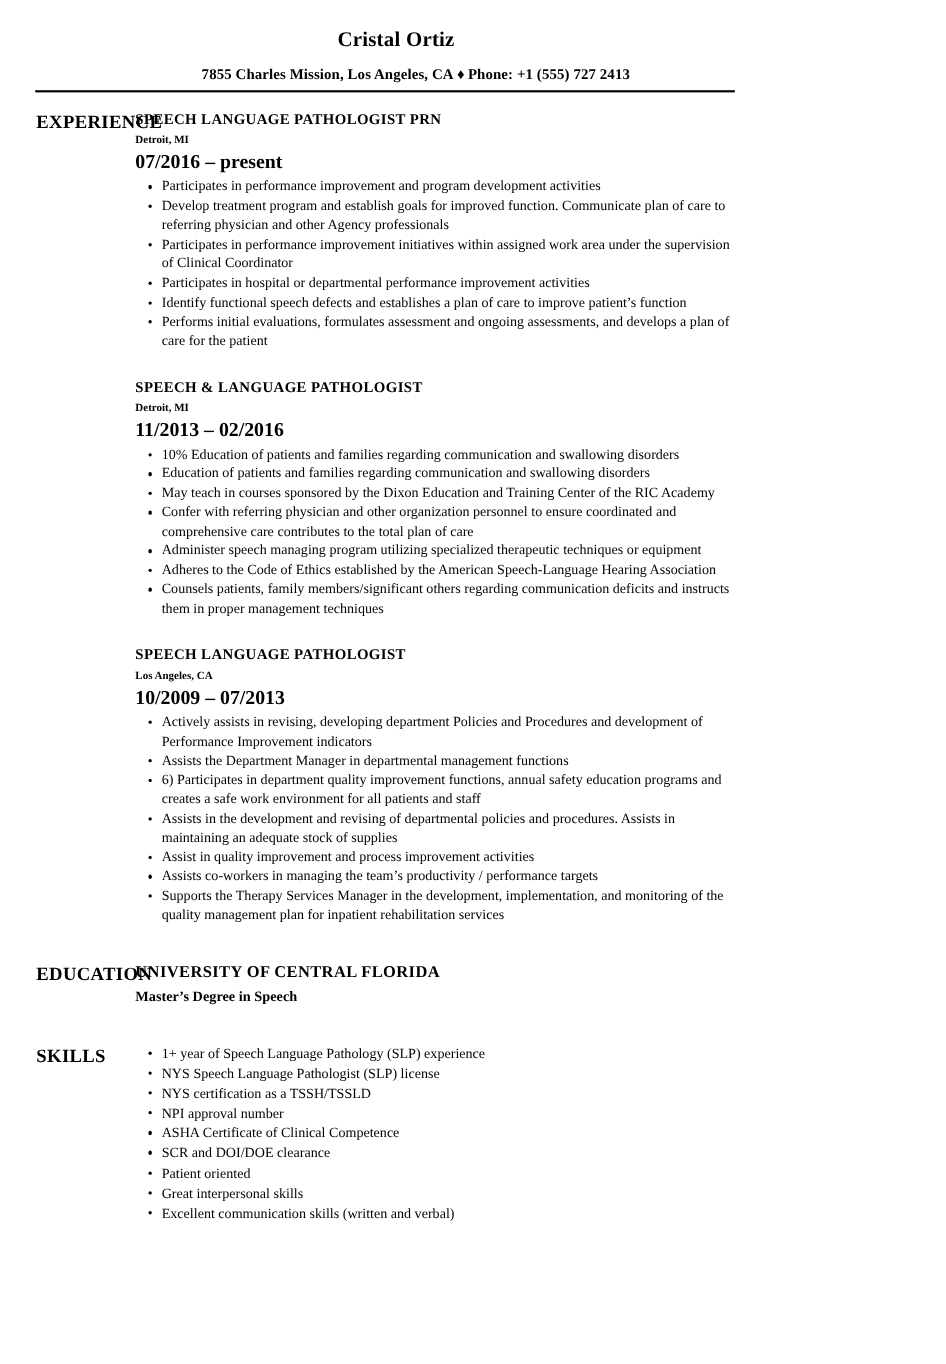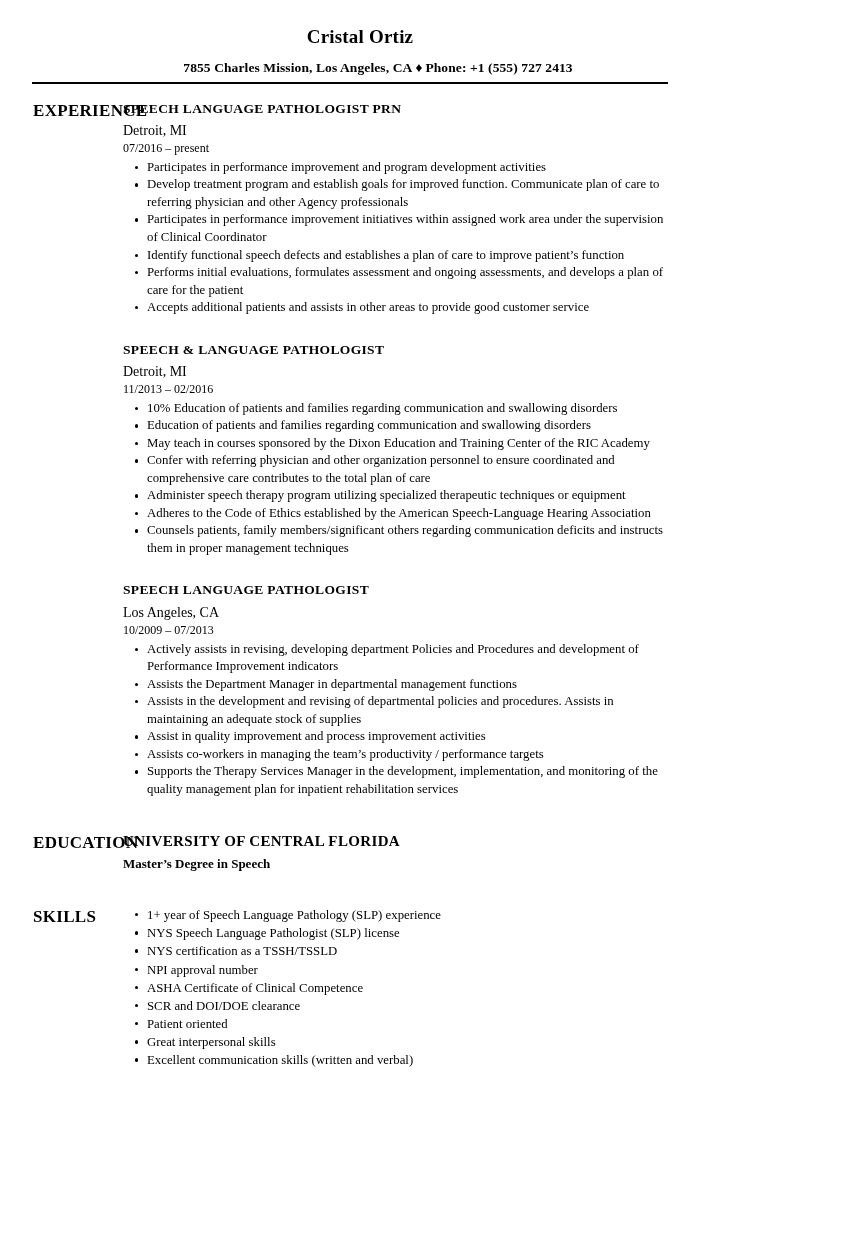--- a/index.html
+++ b/index.html
@@ -83,28 +83,28 @@
   .job { margin-bottom: 0; }
   .job + .job { margin-top: 24px; }
 
   .job-title {
     font-size: 13.5px;
     font-weight: bold;
     letter-spacing: 0.35px;
     line-height: 1.3;
   }
   .job-location {
-    font-size: 14px;
-    font-weight: normal;
+    font-size: 10px;
+    font-weight: bold;
     margin-top: 5px;
     line-height: 1.25;
   }
   .job-dates {
-    font-size: 12px;
-    font-weight: normal;
+    font-size: 18px;
+    font-weight: bold;
     margin-top: 1px;
     line-height: 1.25;
   }
 
   
   ul.bullets {
     list-style: none;
     margin: 3px 0 0 0;
     padding: 0;
   }
@@ -162,48 +162,49 @@
     <div class="sec-body">
 
       <div class="job">
         <div class="job-title">SPEECH LANGUAGE PATHOLOGIST PRN</div>
         <div class="job-location">Detroit, MI</div>
         <div class="job-dates">07/2016 – present</div>
         <ul class="bullets">
           <li>Participates in performance improvement and program development activities</li>
           <li>Develop treatment program and establish goals for improved function. Communicate plan of care to referring physician and other Agency professionals</li>
           <li>Participates in performance improvement initiatives within assigned work area under the supervision of Clinical Coordinator</li>
+          <li>Participates in hospital or departmental performance improvement activities</li>
           <li>Identify functional speech defects and establishes a plan of care to improve patient’s function</li>
           <li>Performs initial evaluations, formulates assessment and ongoing assessments, and develops a plan of care for the patient</li>
-          <li>Accepts additional patients and assists in other areas to provide good customer service</li>
         </ul>
       </div>
 
       <div class="job">
         <div class="job-title">SPEECH &amp; LANGUAGE PATHOLOGIST</div>
         <div class="job-location">Detroit, MI</div>
         <div class="job-dates">11/2013 – 02/2016</div>
         <ul class="bullets">
           <li>10% Education of patients and families regarding communication and swallowing disorders</li>
           <li>Education of patients and families regarding communication and swallowing disorders</li>
           <li>May teach in courses sponsored by the Dixon Education and Training Center of the RIC Academy</li>
           <li>Confer with referring physician and other organization personnel to ensure coordinated and comprehensive care contributes to the total plan of care</li>
-          <li>Administer speech therapy program utilizing specialized therapeutic techniques or equipment</li>
+          <li>Administer speech managing program utilizing specialized therapeutic techniques or equipment</li>
           <li>Adheres to the Code of Ethics established by the American Speech-Language Hearing Association</li>
           <li>Counsels patients, family members/significant others regarding communication deficits and instructs them in proper management techniques</li>
         </ul>
       </div>
 
       <div class="job">
         <div class="job-title">SPEECH LANGUAGE PATHOLOGIST</div>
         <div class="job-location">Los Angeles, CA</div>
         <div class="job-dates">10/2009 – 07/2013</div>
         <ul class="bullets">
           <li>Actively assists in revising, developing department Policies and Procedures and development of Performance Improvement indicators</li>
           <li>Assists the Department Manager in departmental management functions</li>
+          <li>6) Participates in department quality improvement functions, annual safety education programs and creates a safe work environment for all patients and staff</li>
           <li>Assists in the development and revising of departmental policies and procedures. Assists in maintaining an adequate stock of supplies</li>
           <li>Assist in quality improvement and process improvement activities</li>
           <li>Assists co-workers in managing the team’s productivity / performance targets</li>
           <li>Supports the Therapy Services Manager in the development, implementation, and monitoring of the quality management plan for inpatient rehabilitation services</li>
         </ul>
       </div>
 
     </div>
   </div>
 

